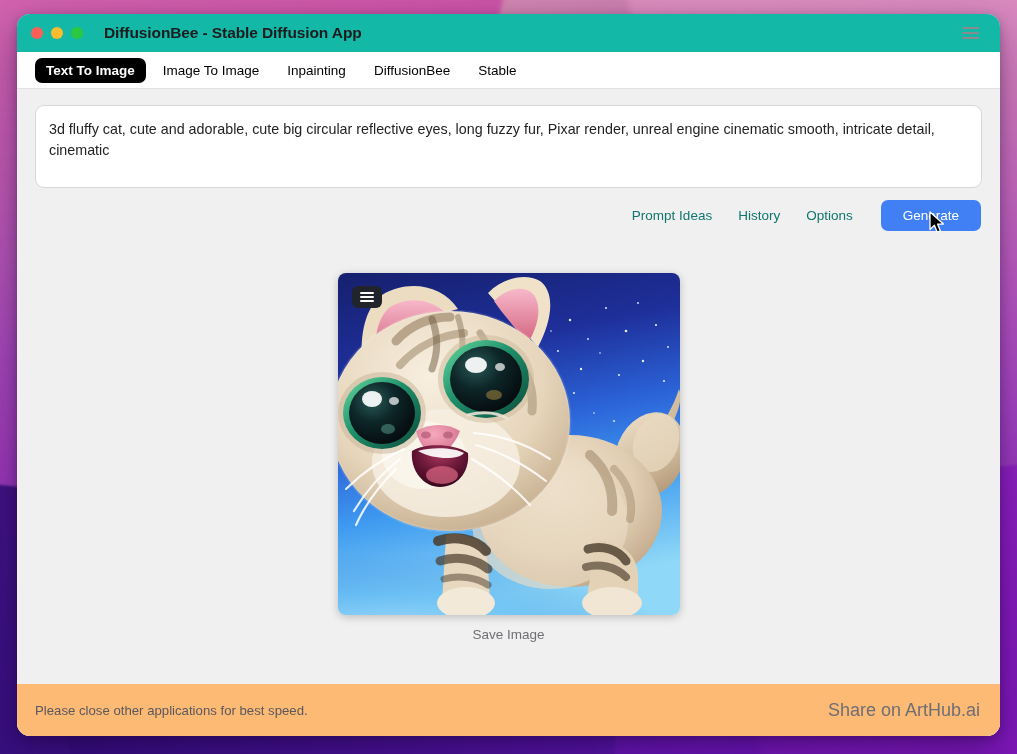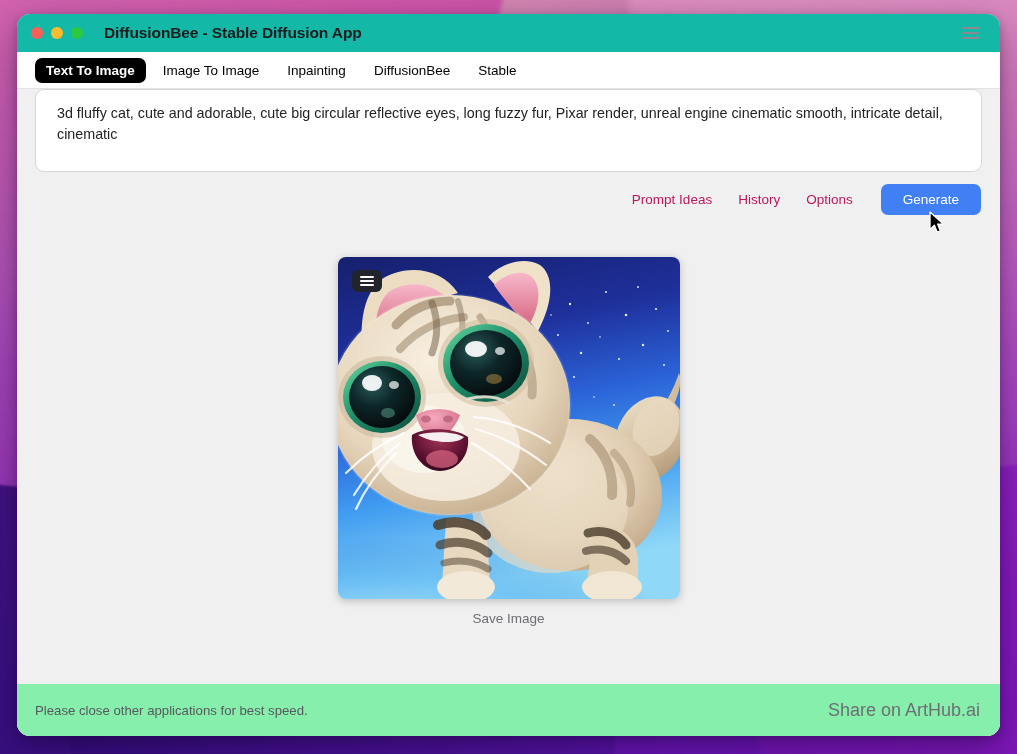--- a/index.html
+++ b/index.html
@@ -163,45 +163,45 @@
   #content {
     flex: 1;
     background: #f0f0f0;
     display: flex;
     flex-direction: column;
     position: relative;
     overflow: hidden;
   }
 
   #prompt-box {
-    margin: 0 18px 0 18px;
+    margin: 16px 18px 0 18px;
     height: 83px;
     background: #ffffff;
     border: 1px solid #d7d7da;
     border-radius: 9px;
-    padding: 13px 21px;
+    padding: 13px 13px;
     box-sizing: border-box;
     font-size: 14.3px;
     line-height: 1.46;
     color: #232326;
     overflow: hidden;
     cursor: text;
   }
 
   #action-row {
     display: flex;
     align-items: center;
     justify-content: flex-end;
     gap: 26px;
     margin: 12px 19px 0 0;
     height: 31px;
   }
   .action-link {
     font-size: 13.5px;
-    color: #be185d;
+    color: #0f766e;
     cursor: pointer;
     white-space: nowrap;
   }
   #generate-button {
     background: #4180f4;
     color: #ffffff;
     font-size: 13.5px;
     padding: 8px 22px;
     border-radius: 7px;
     border: none;
@@ -255,21 +255,21 @@
     font-size: 13.5px;
     color: #6e6e75;
     cursor: pointer;
     text-align: center;
   }
 
   
   #statusbar {
     height: 52px;
     min-height: 52px;
-    background: #86efac;
+    background: #fdba74;
     display: flex;
     align-items: center;
     justify-content: space-between;
     padding: 0 20px 0 18px;
     box-sizing: border-box;
   }
   #status-text {
     font-size: 13.2px;
     color: #58585e;
   }

